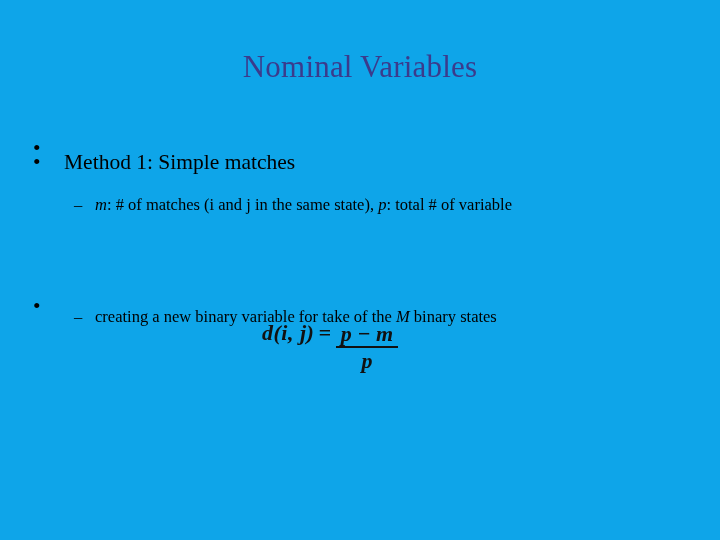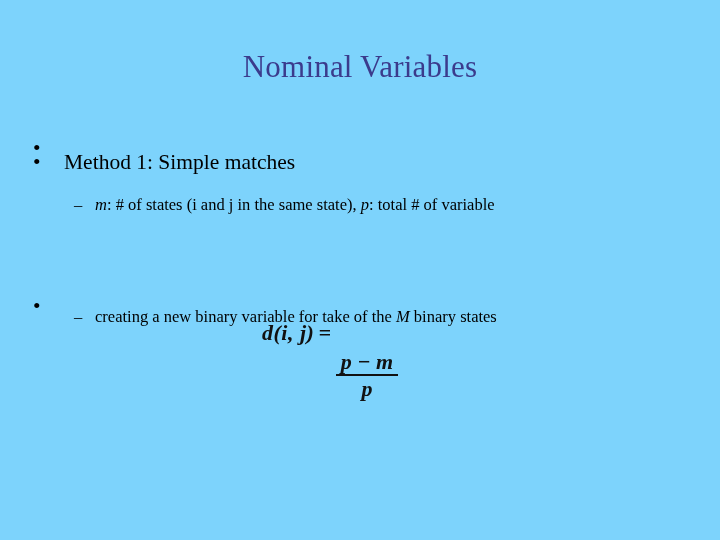--- a/index.html
+++ b/index.html
@@ -12,21 +12,21 @@
     height: 540px;
     background: #ffffff;
     font-family: "Liberation Serif", "DejaVu Serif", serif;
     overflow: hidden;
   }
 
   .slide {
     position: relative;
     width: 720px;
     height: 540px;
-    background: #7dd3fc;
+    background: #0ea5e9;
   }
 
   
   .slide-title {
     position: absolute;
     left: 0;
     top: 48px;
     width: 720px;
     text-align: center;
     font-family: "Liberation Serif", "DejaVu Serif", serif;
@@ -107,21 +107,20 @@
   }
   .eq-lhs { white-space: nowrap; letter-spacing: 0.5px; }
   .eq-eq  { margin: 0 5px 0 4px; }
   .frac {
     display: inline-flex;
     flex-direction: column;
     align-items: center;
     justify-content: center;
     vertical-align: middle;
     line-height: 1.05;
-    margin-top: 28px;
   }
   .frac .num {
     padding: 0 3px 1px 3px;
     white-space: nowrap;
   }
   .frac .bar {
     width: 100%;
     min-width: 62px;
     height: 2px;
     background: #111111;
@@ -147,21 +146,21 @@
 
     <div class="bullet-l1">
       <span class="marker">•</span>
       <span>Method 1: Simple matches</span>
     </div>
 
     <div class="spacer-sm"></div>
 
     <div class="bullet-l2">
       <span class="marker">–</span>
-      <span class="it">m</span><span>: # of states (i and j in the same state),  </span><span class="it">p</span><span>: total # of variable</span>
+      <span class="it">m</span><span>: # of matches (i and j in the same state),  </span><span class="it">p</span><span>: total # of variable</span>
     </div>
 
     <div class="spacer-md"></div>
     <div class="spacer-md"></div>
     <div style="height:28px"></div>
 
     <div class="bullet-l1">
       <span class="marker">•</span>
     </div>
 

